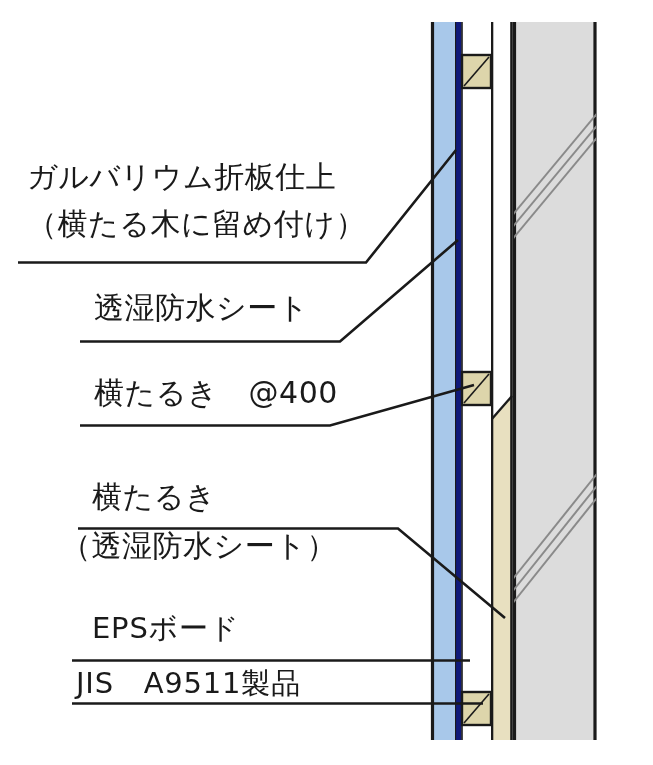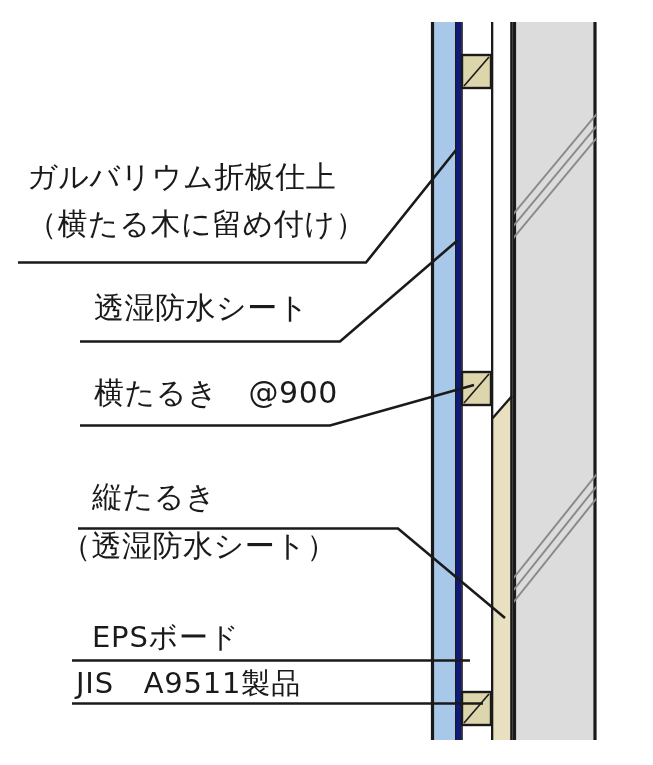--- a/index.html
+++ b/index.html
@@ -136,23 +136,23 @@
     </g>
 
   </svg>
 
   <div class="callout-text" style="left:27px; top:161px;">ガルバリウム折板仕上</div>
 
   <div class="callout-text" style="left:94px; top:292px;">透湿防水シート</div>
 
   <div class="callout-text" style="left:27px; top:208px;">（横たる木に留め付け）</div>
 
-  <div class="callout-text" style="left:94px; top:377px;">横たるき　@900</div>
+  <div class="callout-text" style="left:94px; top:377px;">横たるき　@400</div>
 
-  <div class="callout-text" style="left:92px; top:481px;">縦たるき</div>
+  <div class="callout-text" style="left:92px; top:481px;">横たるき</div>
 
   <div class="callout-text" style="left:61px; top:530px;">（透湿防水シート）</div>
 
-  <div class="callout-text latin" style="left:92px; top:613px;margin-top:9px;">EPSボード</div>
+  <div class="callout-text latin" style="left:92px; top:613px;">EPSボード</div>
 
   <div class="callout-text latin" style="left:76px; top:668px;">JIS　A9511製品</div>
 
 </div>
 
 </body></html>

